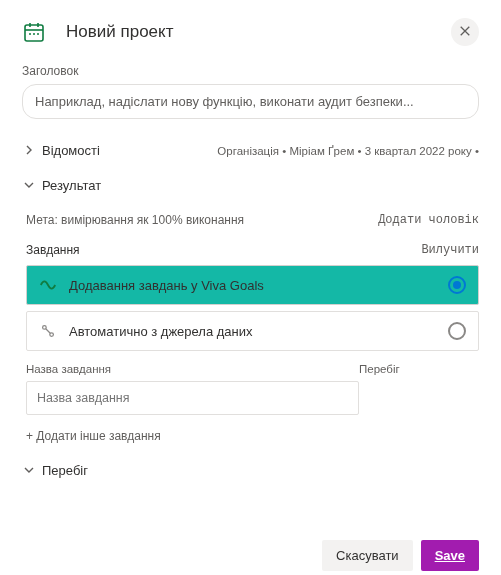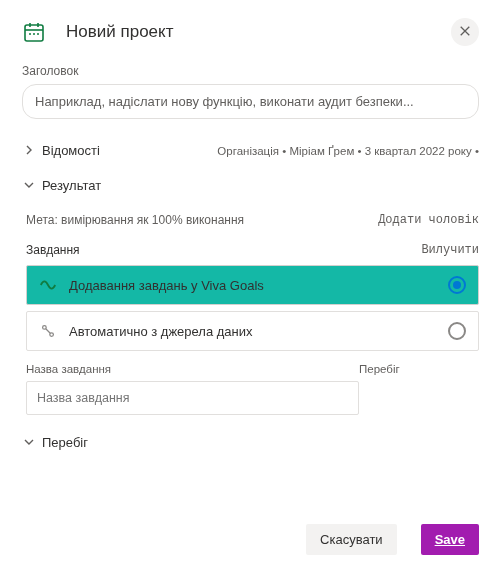--- a/index.html
+++ b/index.html
@@ -31,21 +31,21 @@
   .radio.checked::after { content:''; position:absolute; width:8px; height:8px; background:#0078d4; border-radius:50%; top:3px; left:3px; }
   .field-grid { display: flex; margin-top: 12px; margin-bottom: 10px; }
   .field-col { flex: 1; }
   .field-col.small { flex: 0 0 120px; }
   .field-col.owner { flex: 0 0 100px; }
   .col-label { font-size: 11.5px; color: #605e5c; margin-bottom: 6px; }
   .col-value { border: 1px solid #e1dfdd; padding: 8px 10px; font-size: 12.5px; color: #605e5c; border-radius: 2px; min-height: 34px; display: flex; align-items: center; }
   .col-value.noborder { border: none; padding-left: 0; }
   .avatar { width: 26px; height: 26px; border-radius: 50%; background: #e1dfdd; display:flex;align-items:center;justify-content:center;}
   .add-task { font-size: 12px; color: #605e5c; cursor: pointer; padding: 4px 0 10px; }
-  .footer { position: absolute; bottom: 20px; right: 22px; display: flex; gap: 24px; }
+  .footer { position: absolute; bottom: 4px; right: 22px; display: flex; gap: 8px; }
   .btn { padding: 8px 14px; font-size: 13px; border: none; cursor: pointer; border-radius: 2px; }
   .btn-secondary { background: #f3f2f1; color: #323130; }
   .btn-primary { background: #a21caf; color: #fff; font-weight: 600; text-decoration: underline; }
 </style>
 </head>
 <body>
 
 
 
 
@@ -136,20 +136,21 @@
   <div class="field-grid">
     <div class="field-col">
       <div class="col-label">Назва завдання</div>
       <input class="col-value" style="width: 100%;" type="text" placeholder="Назва завдання">
     </div>
     <div class="field-col small">
       <div class="col-label">Перебіг</div>
     </div>
   </div>
 
+  <div class="add-task">+ Додати інше завдання</div>
 </div>
 
 
 <div class="section-row">
   <div class="section-left">
     <span class="chevron">
       <svg viewBox="0 0 12 12" width="12" height="12">
           <path d="M2 4 L6 8 L10 4" stroke="#605e5c" stroke-width="1.4" fill="none"></path>
         </svg>
     </span>

